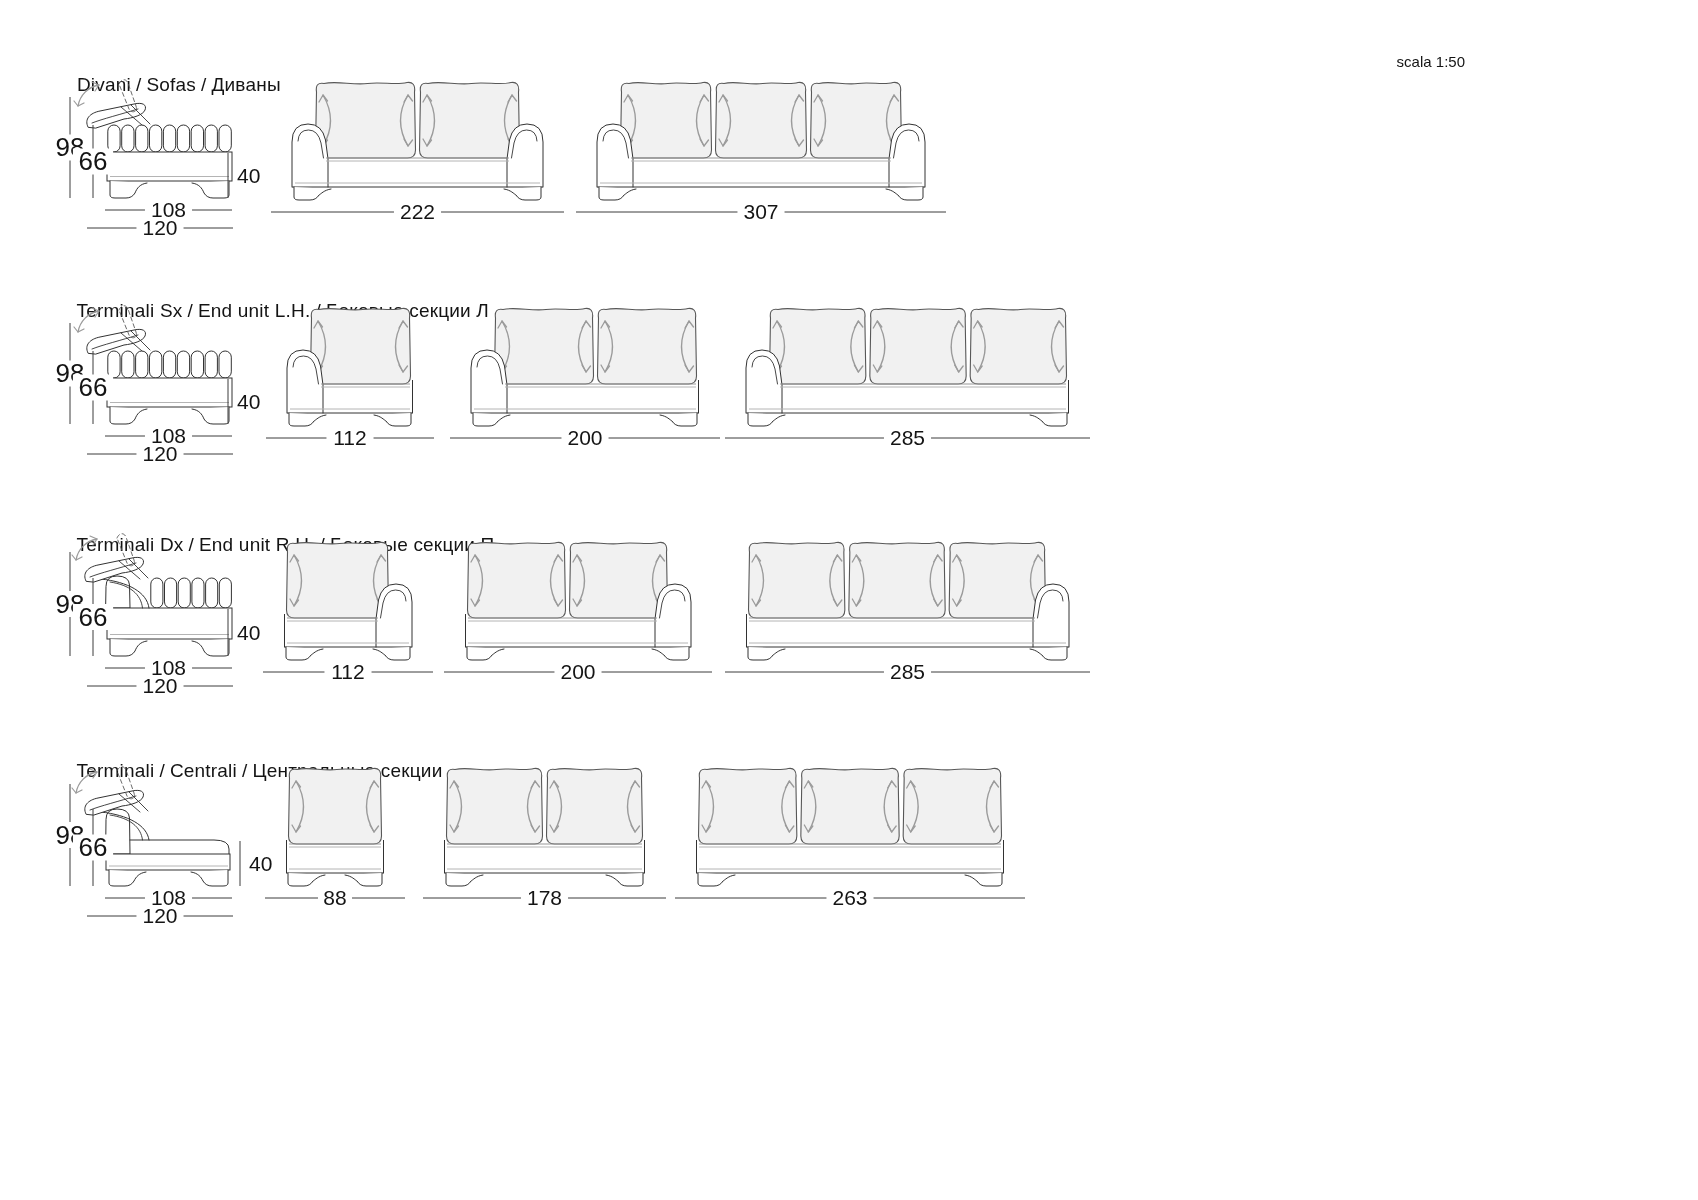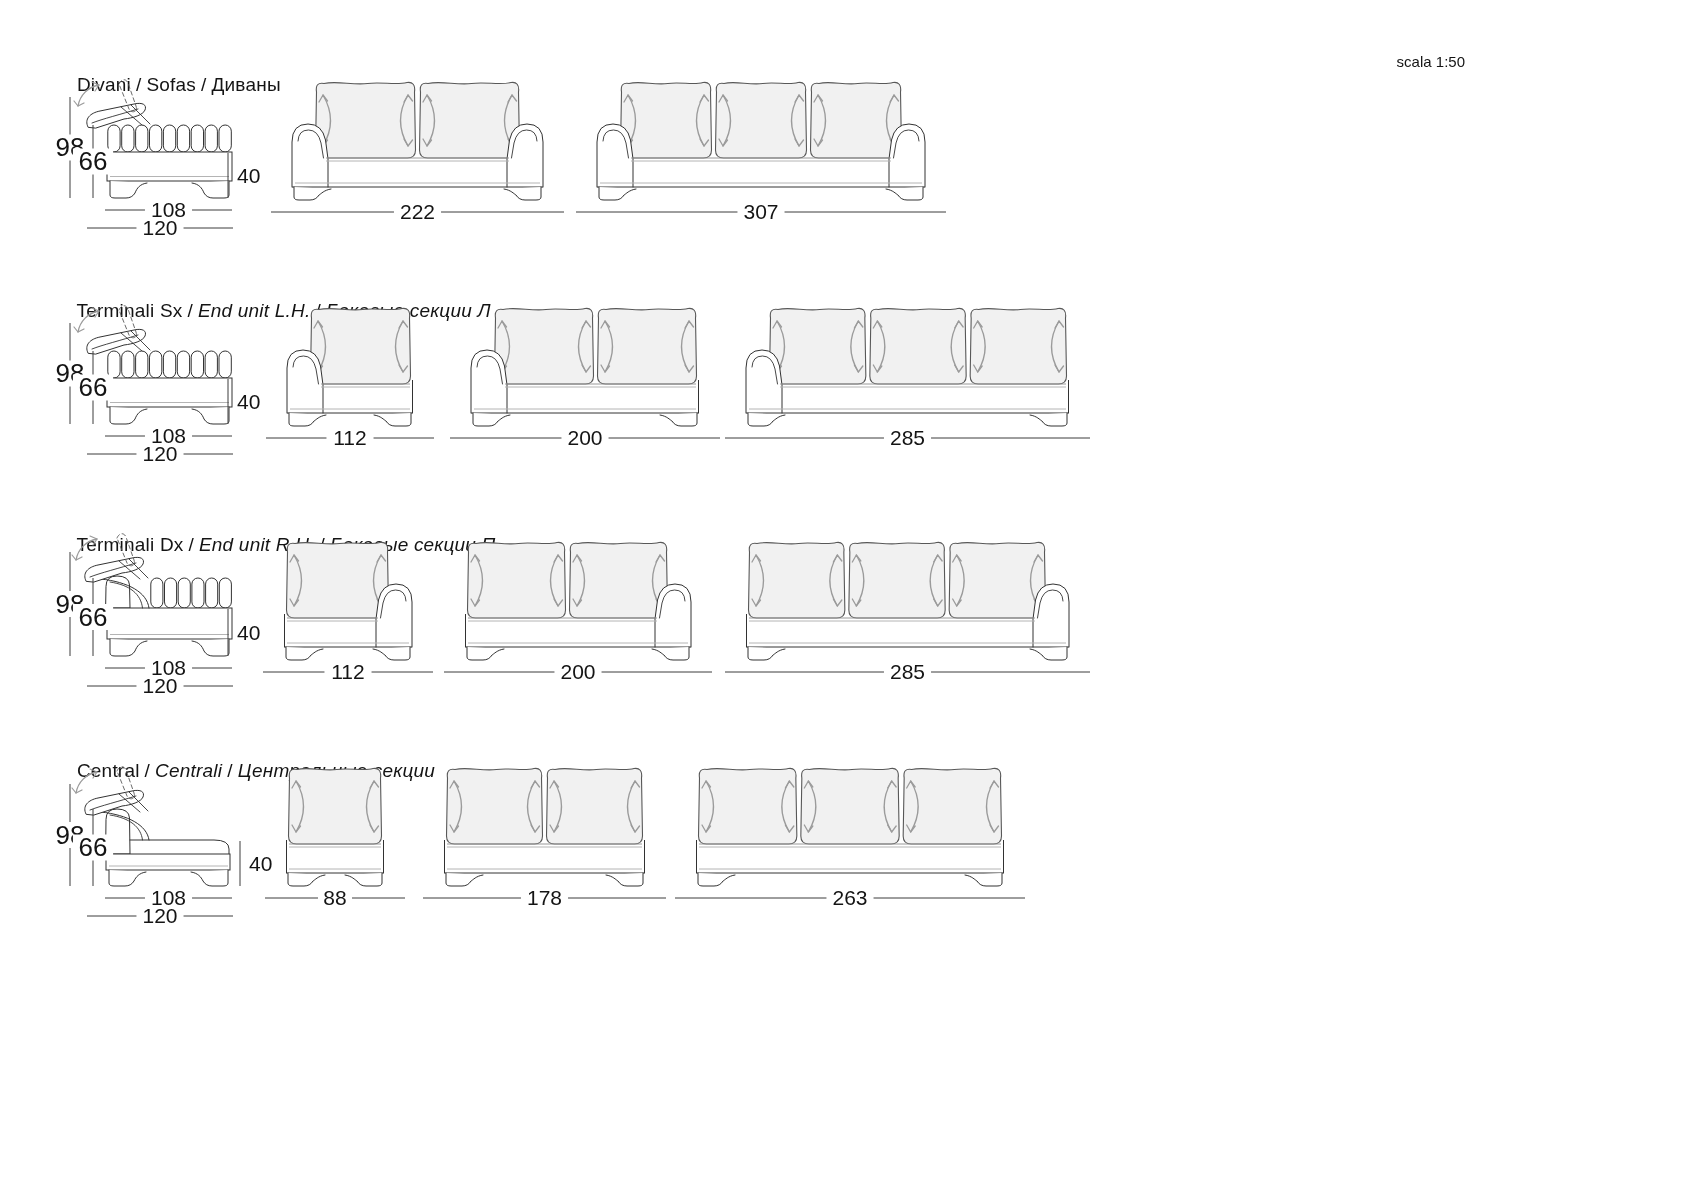--- a/index.html
+++ b/index.html
@@ -1,21 +1,21 @@
 <!DOCTYPE html>
 <html><head>
 <meta charset="utf-8">
 <style>
   html,body{margin:0;padding:0;background:#fff;}
   .page{position:relative;width:1536px;height:1200px;background:#ffffff;overflow:hidden;
         font-family:"Liberation Sans", sans-serif;color:#141414;}
   .scale-note{position:absolute;top:53px;right:71px;font-size:15px;color:#141414;}
   .section-title{position:absolute;left:55px;font-size:19px;letter-spacing:.2px;color:#141414;white-space:pre;}
   .section-title .sep{margin:0 5px;}
-  .section-title .i{font-style:italic;}
+  .section-title .i{}
   .t1{top:52px;} .t2{top:278px;} .t3{top:512px;} .t4{top:738px;}
   svg.drawing{position:absolute;left:0;top:0;}
 </style>
 </head>
 <body>
 
 <div class="page">
 
   <div class="scale-note">scala 1:50</div>
 
@@ -25,21 +25,21 @@
 
   <div class="section-title t2">
     <span>Terminali Sx</span><span class="sep">/</span><span class="i">End unit L.H.</span><span class="sep">/</span><span class="i">Боковые секции Л</span>
   </div>
 
   <div class="section-title t3">
     <span>Terminali Dx</span><span class="sep">/</span><span class="i">End unit R.H.</span><span class="sep">/</span><span class="i">Боковые секции П</span>
   </div>
 
   <div class="section-title t4">
-    <span>Central</span><span class="sep">/</span><span class="i">Centrali</span><span class="sep">/</span><span class="i">Центральные секции</span>
+    <span>Terminali</span><span class="sep">/</span><span class="i">Centrali</span><span class="sep">/</span><span class="i">Центральные секции</span>
   </div>
 
   <svg id="drawing" class="drawing" width="1698" height="1200" viewBox="0 0 1698 1200">
       <g>
         <g>
           <rect x="107.8" y="125" width="12.3" height="27" rx="6.15" fill="#ffffff" stroke="#323232" stroke-width="1"></rect>
           <rect x="121.7" y="125" width="12.3" height="27" rx="6.15" fill="#ffffff" stroke="#323232" stroke-width="1"></rect>
           <rect x="135.60000000000002" y="125" width="12.3" height="27" rx="6.15" fill="#ffffff" stroke="#323232" stroke-width="1"></rect>
           <rect x="149.5" y="125" width="12.3" height="27" rx="6.15" fill="#ffffff" stroke="#323232" stroke-width="1"></rect>
           <rect x="163.4" y="125" width="12.3" height="27" rx="6.15" fill="#ffffff" stroke="#323232" stroke-width="1"></rect>

